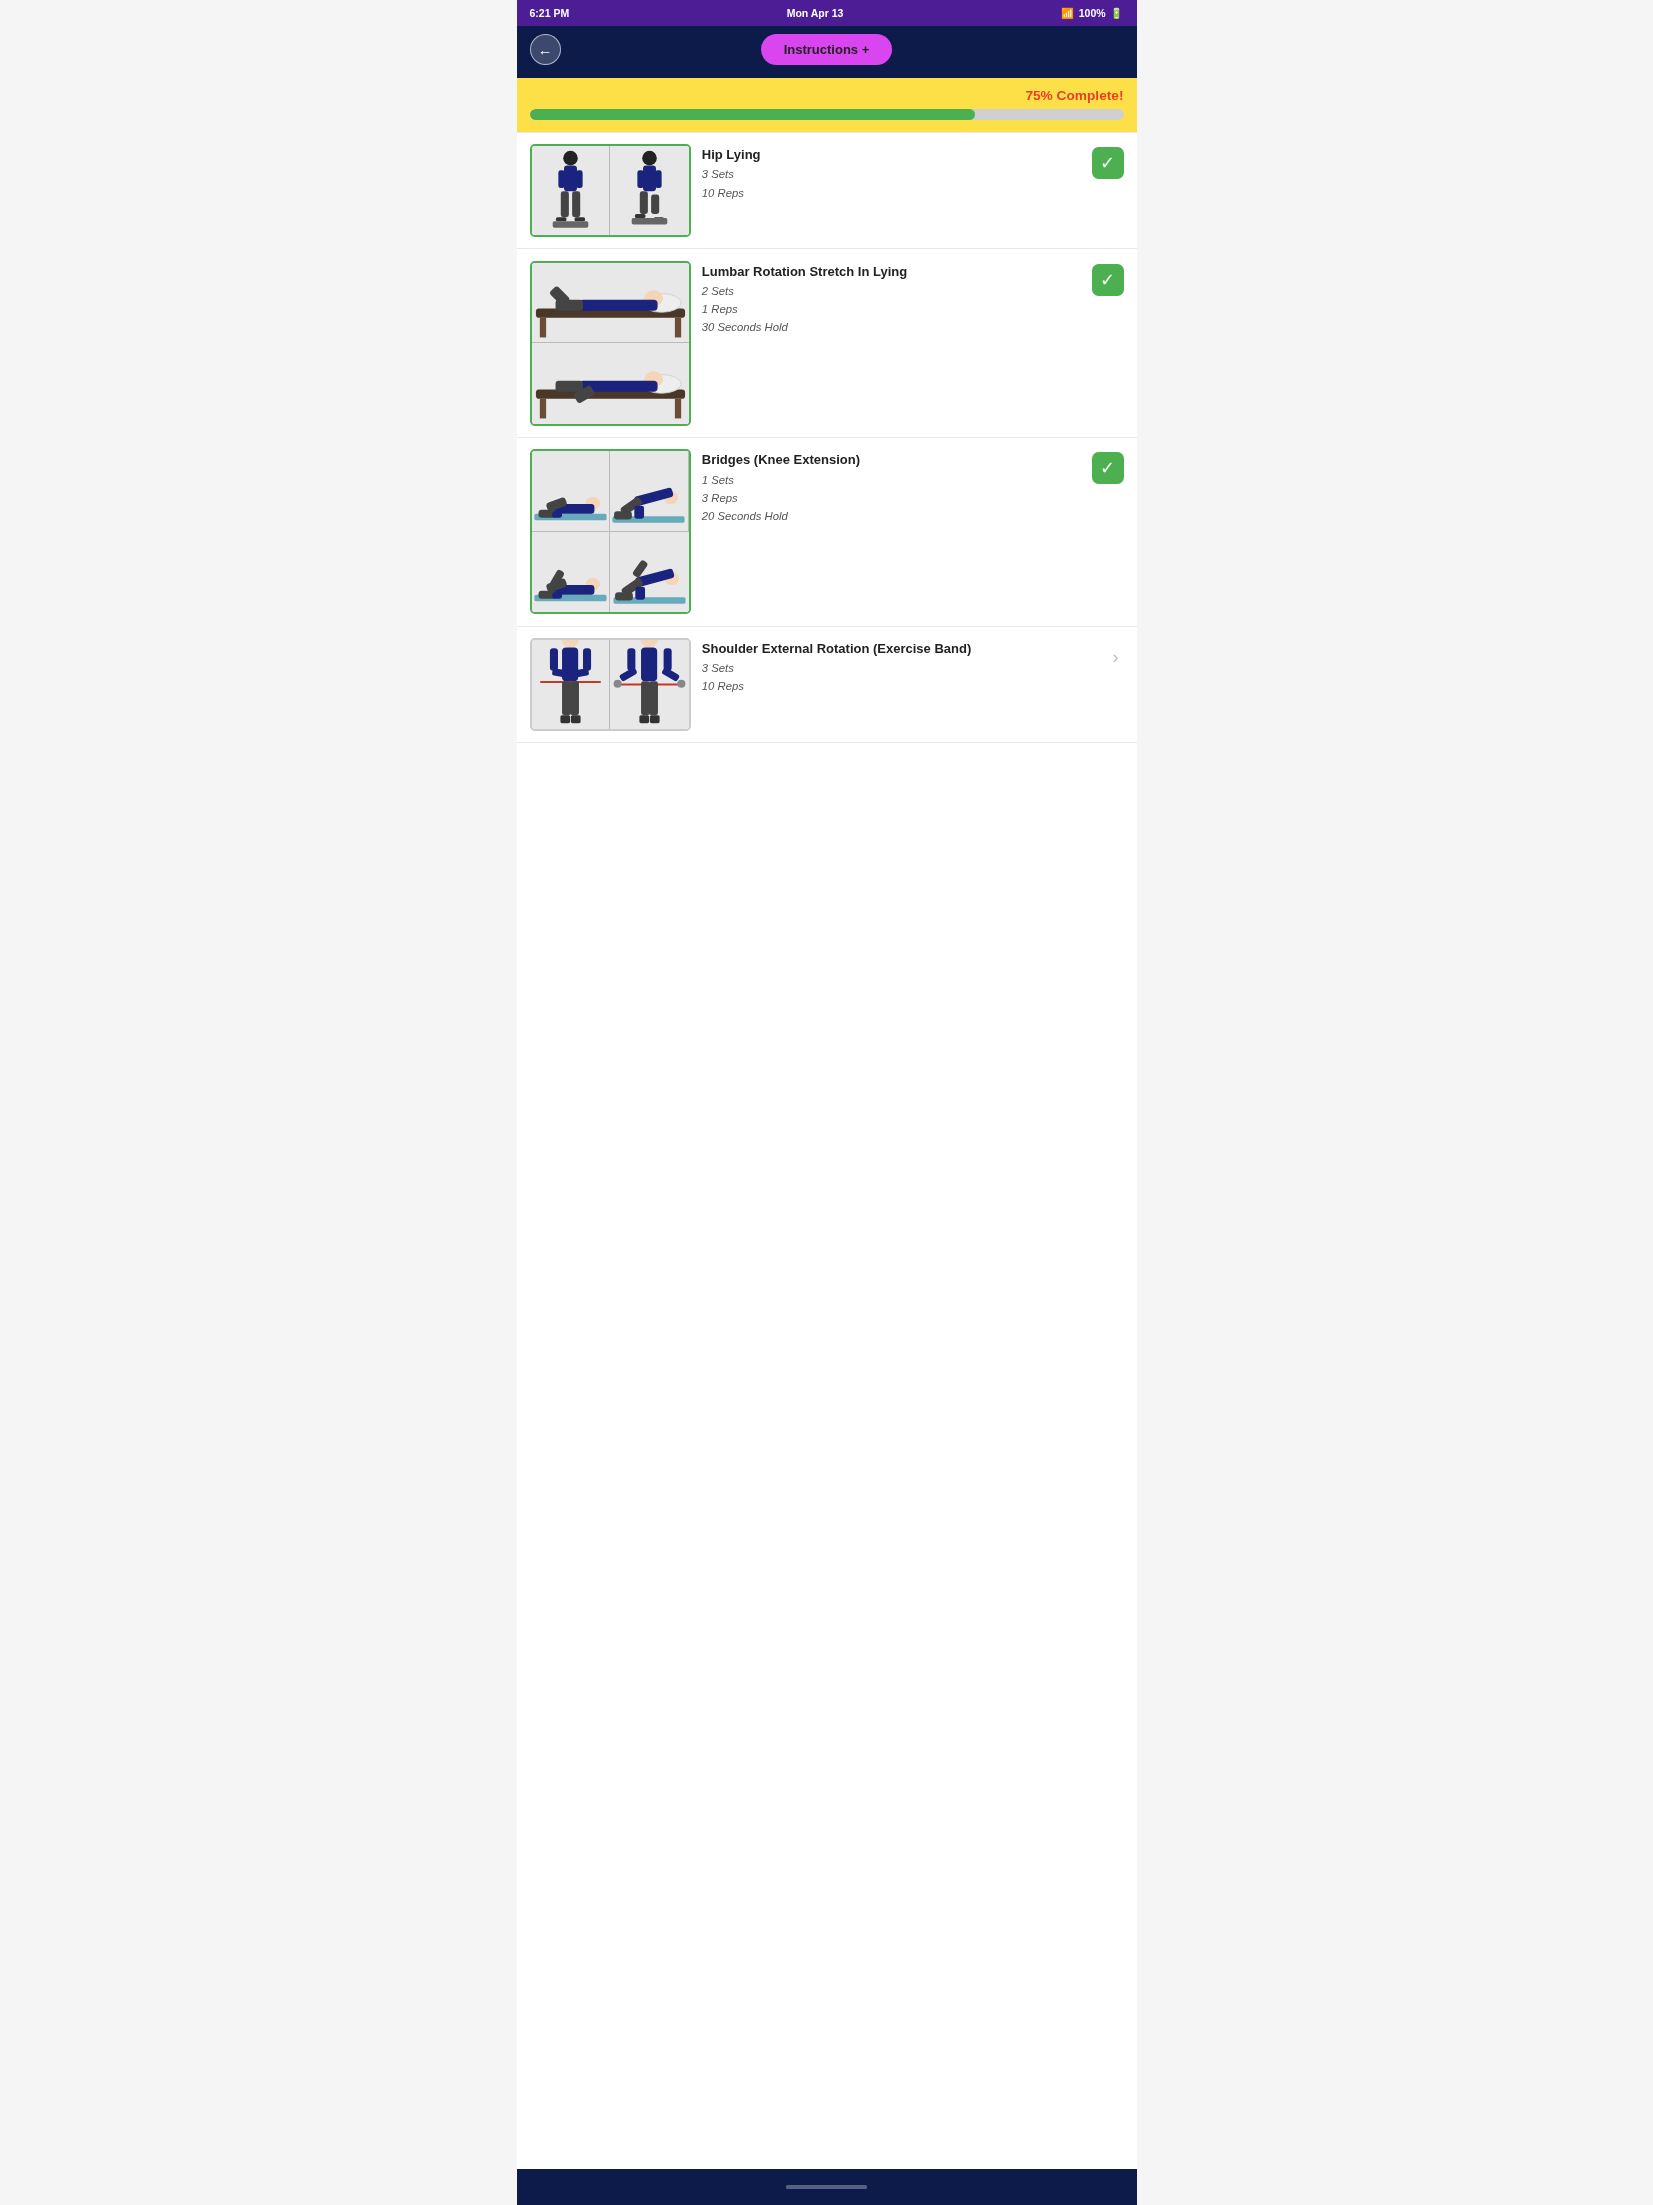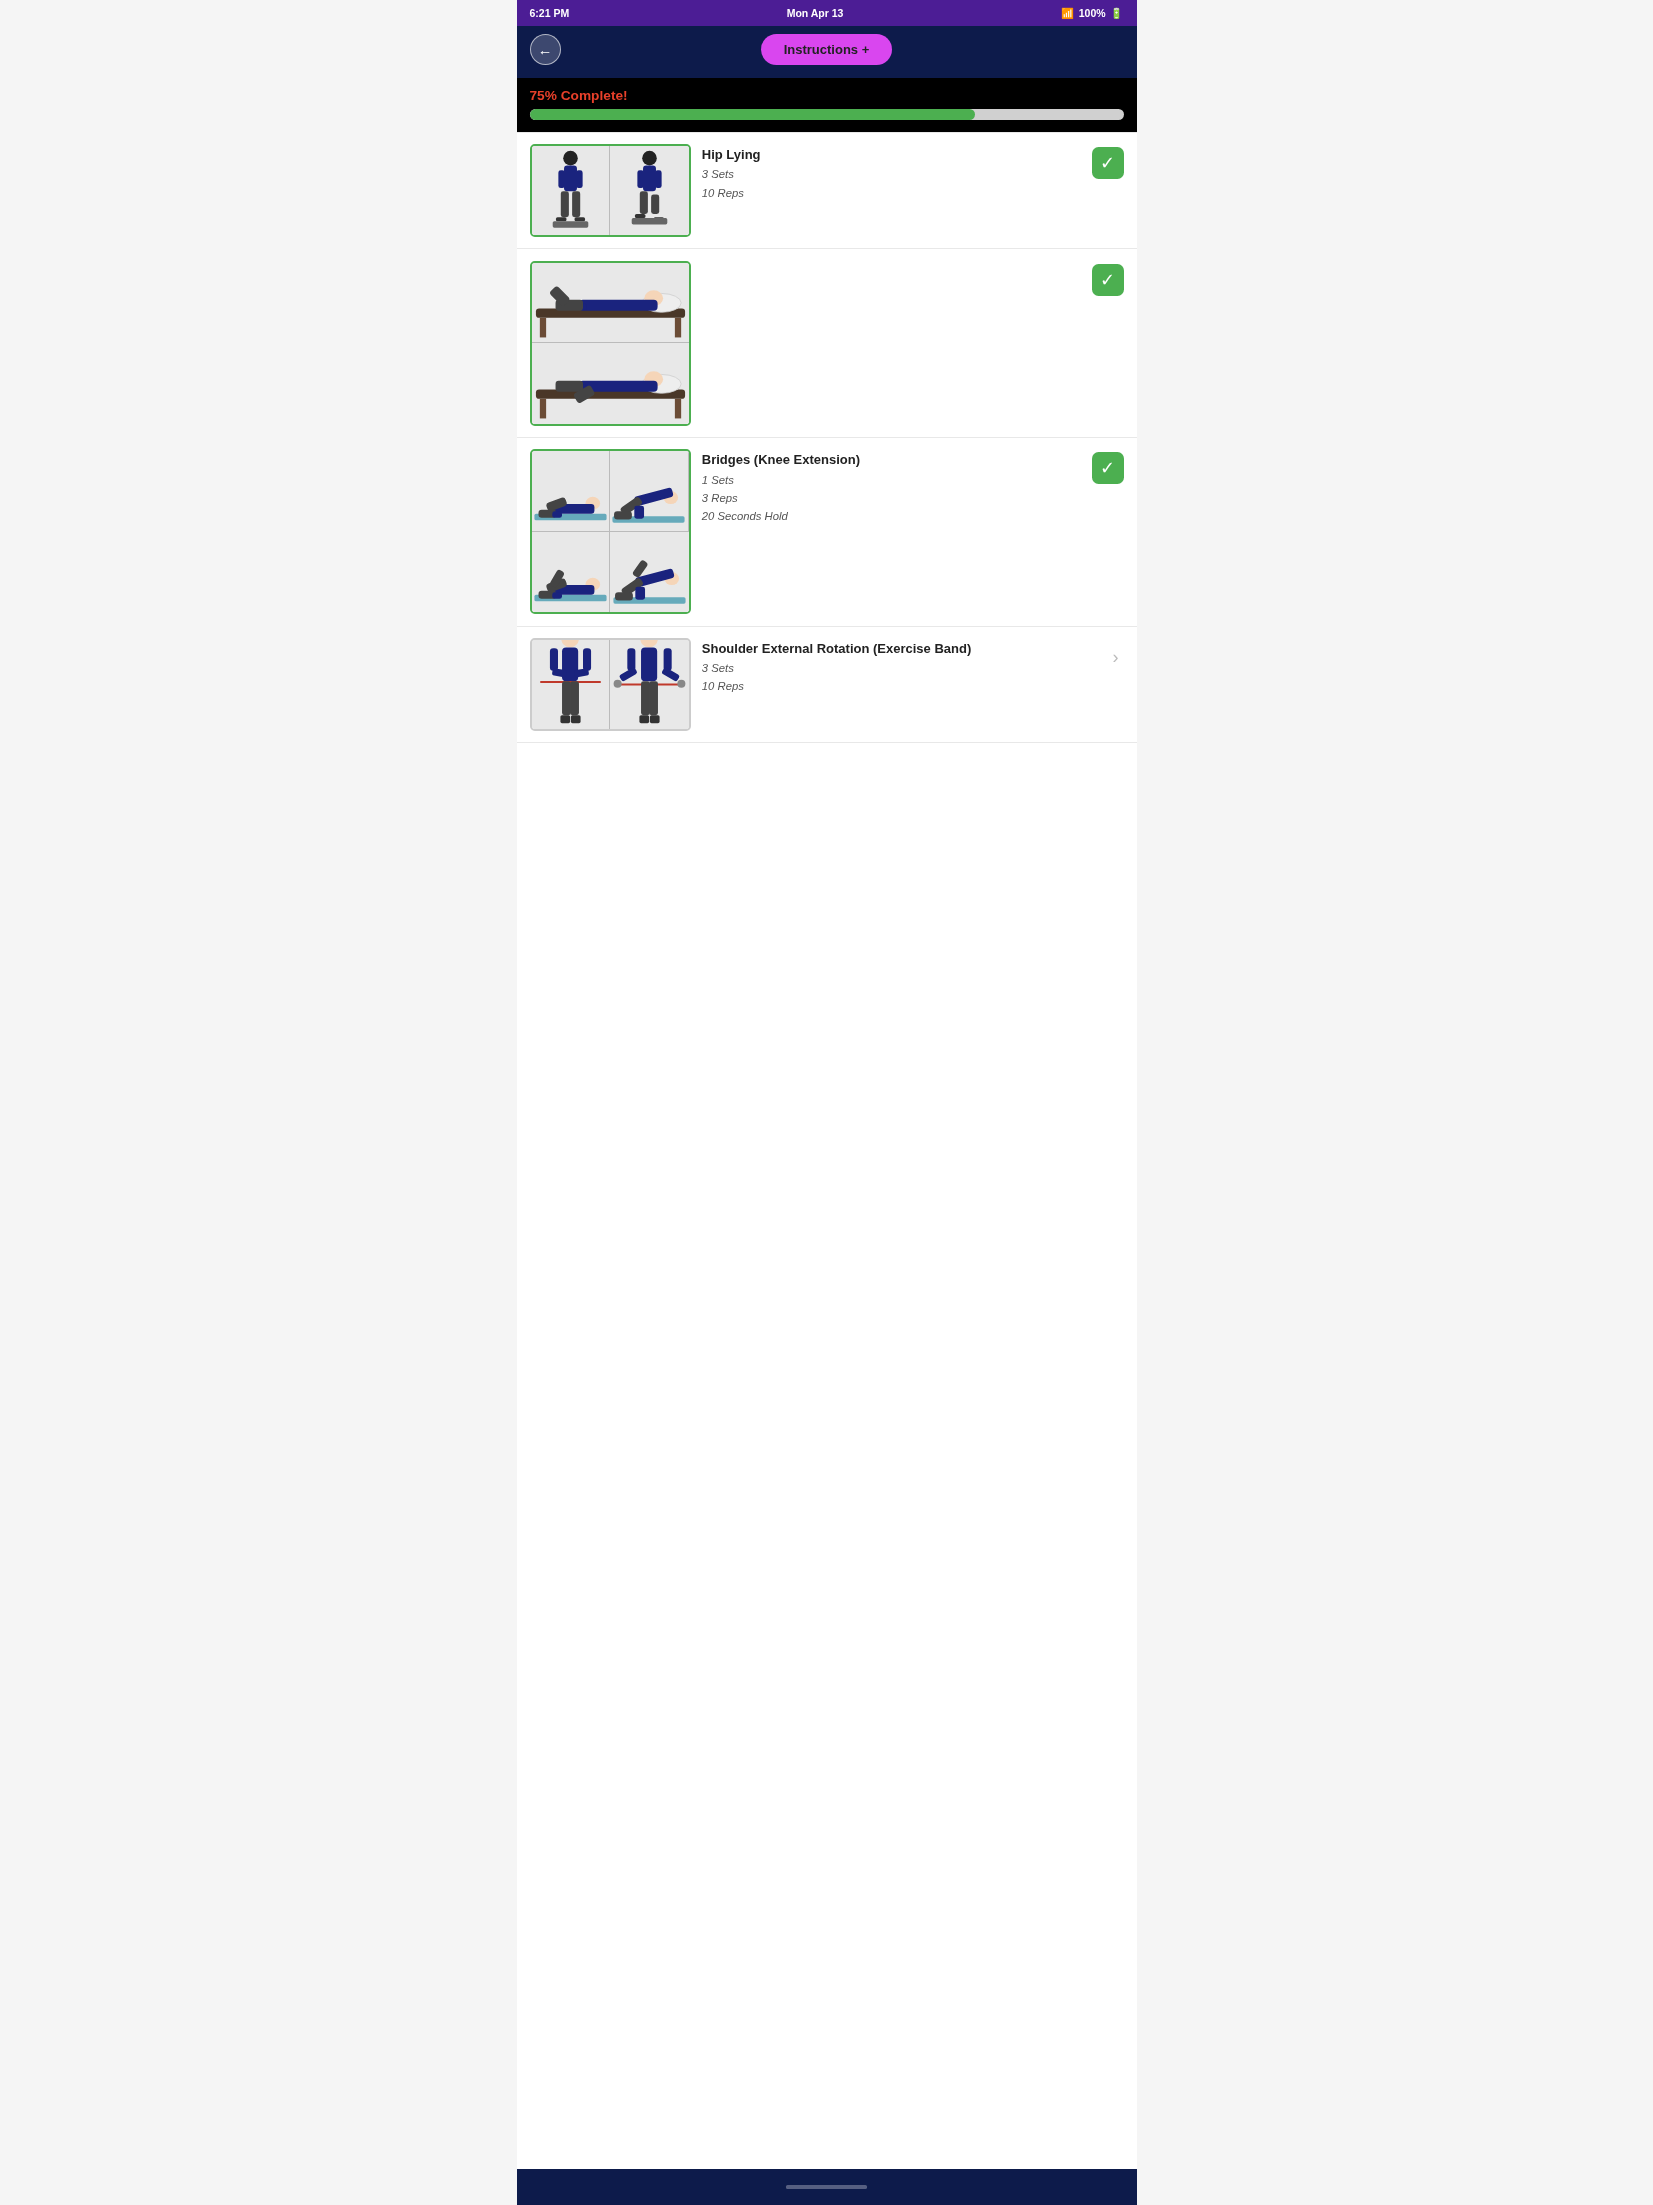--- a/index.html
+++ b/index.html
@@ -65,23 +65,23 @@
       border-radius: 18px;
       padding: 8px 22.6px;
       font-size: 13px;
       font-weight: 700;
       color: #222;
       cursor: pointer;
     }
 
     
     .progress-section {
-      background: #000000;
+      background: #fde047;
       padding: 9.7px 13px 11.3px;
-      text-align: left;
+      text-align: right;
       border-bottom: 0.8px solid #e8e8e8;
     }
     .progress-label {
       color: #e8402a;
       font-size: 13.7px;
       font-weight: 700;
       margin-bottom: 6.5px;
     }
     .progress-bar-container {
       width: 100%;
@@ -327,20 +327,26 @@
             <ellipse cx="155" cy="42" rx="12" ry="10" fill="#f5d5b8"></ellipse>
             <rect x="60" y="44" width="100" height="14" rx="5" fill="#1a237e"></rect>
             <rect x="55" y="49" width="15" height="8" rx="3" fill="#1a237e"></rect>
 
             <rect x="30" y="44" width="35" height="14" rx="4" fill="#444"></rect>
             <rect x="55" y="58" width="25" height="14" rx="4" fill="#444" transform="rotate(-30 60 65)"></rect>
           </svg>
         </div>
       </div>
     </div>
+    <div class="exercise-info">
+      <div class="exercise-name">Lumbar Rotation Stretch In Lying</div>
+      <div class="exercise-detail">2 Sets</div>
+      <div class="exercise-detail">1 Reps</div>
+      <div class="exercise-detail">30 Seconds Hold</div>
+    </div>
     <div class="exercise-check">
       <div class="check-badge">
         <span>✓</span>
       </div>
     </div>
   </div>
 
   <div class="exercise-item">
     <div class="exercise-image-container">
       <div class="img-grid-2x2">

